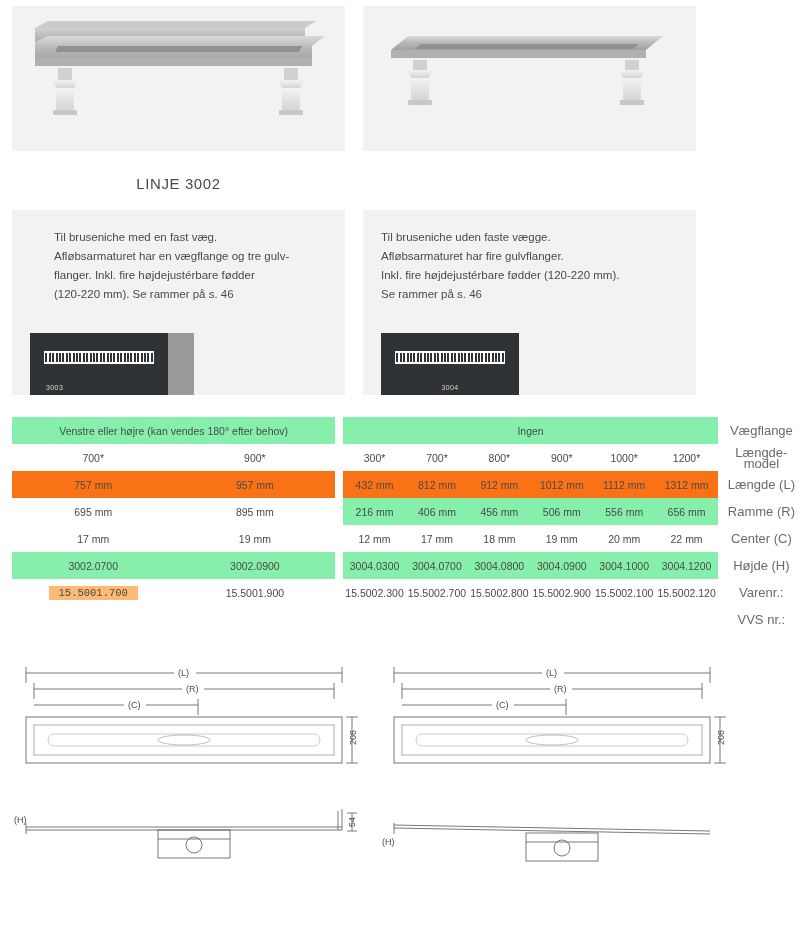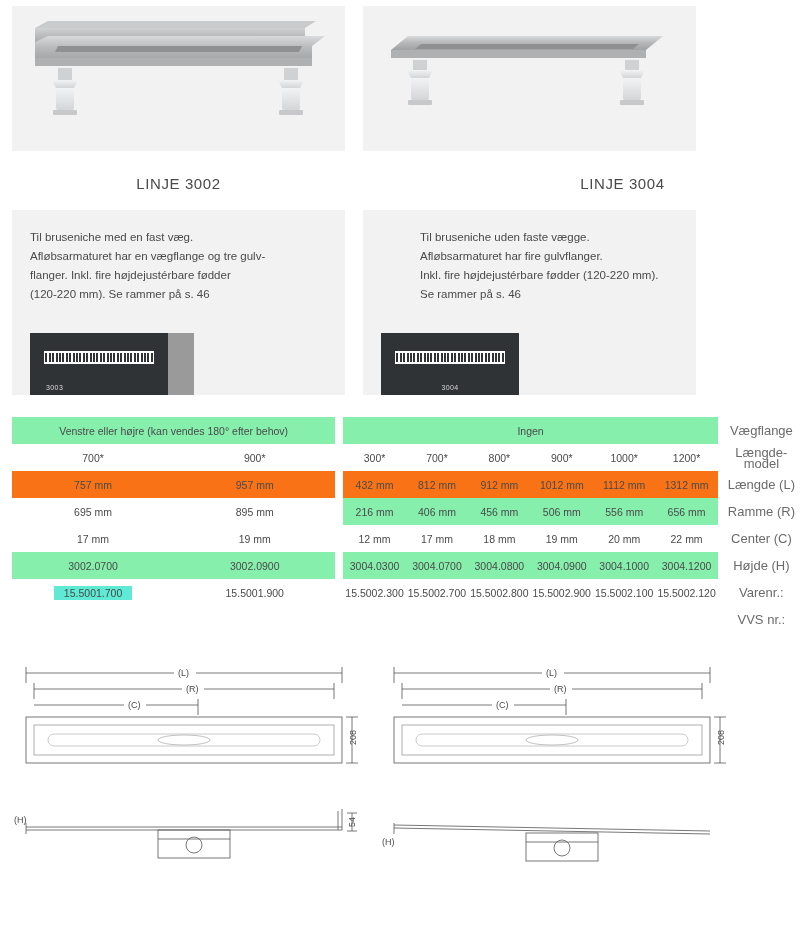--- a/index.html
+++ b/index.html
@@ -18,21 +18,21 @@
   .img-row { display:flex; gap:18px; padding: 6px 12px 0 12px; }
   .img-card {
     background: #f2f2f2;
     width: 333px;
     height: 145px;
     position: relative;
     overflow: hidden;
   }
   .prod-svg { position:absolute; left:0; top:0; }
 
-  .caption-row { display:flex; gap:16px; padding: 0 12px; justify-content: space-between; }
+  .caption-row { display:flex; gap:16px; padding: 0 12px; }
   .caption {
     width: 333px;
     text-align:center;
     font-size: 15px;
     letter-spacing: 0.6px;
     color: #4a4a4a;
     padding: 24px 0 18px 0;
   }
 
   
@@ -110,22 +110,23 @@
   .rowlabels td {
     font-size: 13px;
     color: #6b6b6b;
     text-align: center;
     height: 27px;
     padding-right: 2px;
     white-space: nowrap;
   }
   .rowlabels td.tall { line-height: 11px; white-space: normal; margin-top: 24px; }
   .selected-text {
-    background: #5eead4;
+    background: #fdba74;
     padding: 1px 10px;
+    font-family: Liberation Mono, monospace;
   }
 
   
   .draw-row { display:flex; gap:18px; padding: 26px 12px 0 12px; }
   .draw { position:relative; }
 
   .bottom-row { display:flex; gap:18px; padding: 8px 12px 0 12px; }
 </style>
 </head>
 <body>
@@ -193,41 +194,40 @@
         <path d="M256 64 h26 l-4 8 h-18 z" fill="url(#footG)"></path>
         <rect x="260" y="72" width="18" height="22" rx="2" fill="url(#footG)"></rect>
         <rect x="257" y="94" width="24" height="5" rx="1" fill="#c6c8ca"></rect>
       </g>
     </svg>
   </div>
 </div>
 
 <div class="caption-row">
   <div class="caption">LINJE 3002</div>
-  <div class="caption">LINJE 3004</div>
 </div>
 
 <div class="desc-row">
 
   <div class="desc-card">
-    <p style="white-space:pre-line;">Til bruseniche med en fast væg.
+    <p style="white-space:pre-line;margin-left:24px;">Til bruseniche med en fast væg.
 Afløbsarmaturet har en vægflange og tre gulv-
 flanger. Inkl. fire højdejustérbare fødder
 (120-220 mm). Se rammer på s. 46</p>
     <div class="badge-wrap">
       <div class="badge wide">
         <div class="grate"></div>
         <div class="bnum">3003</div>
       </div>
       <div class="badge-side"></div>
     </div>
   </div>
 
   <div class="desc-card">
-    <p style="white-space:pre-line;margin-left:39px;">Til bruseniche uden faste vægge.
+    <p style="white-space:pre-line;">Til bruseniche uden faste vægge.
 Afløbsarmaturet har fire gulvflanger.
 Inkl. fire højdejustérbare fødder (120-220 mm).
 Se rammer på s. 46</p>
     <div class="badge-wrap">
       <div class="badge">
         <div class="grate"></div>
         <div class="bnum">3004</div>
       </div>
     </div>
   </div>

